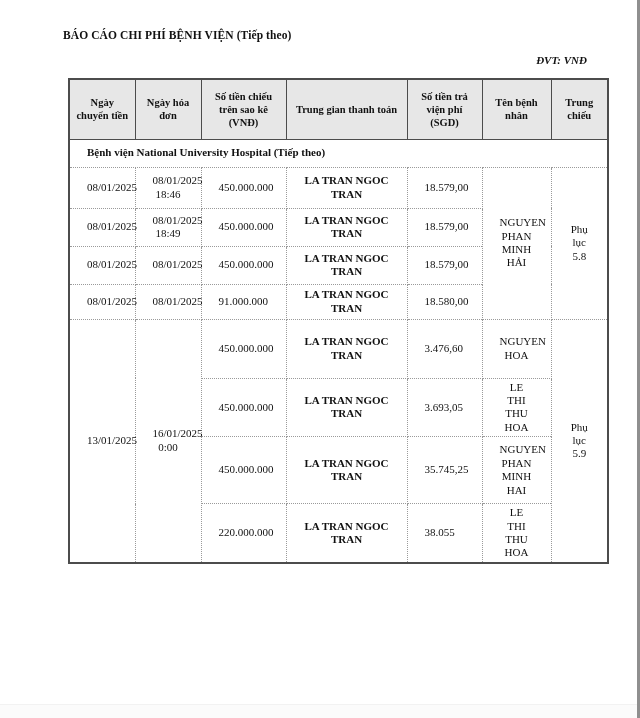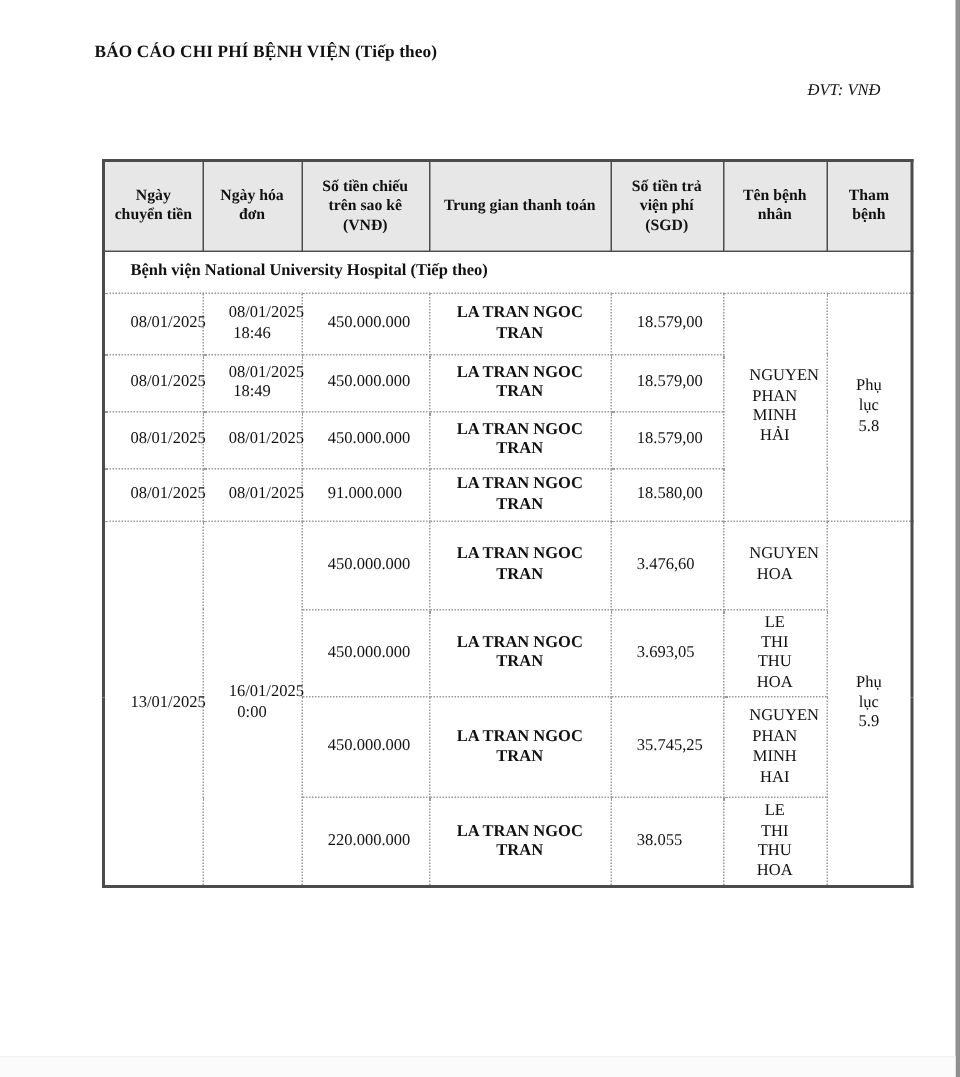--- a/index.html
+++ b/index.html
@@ -26,29 +26,28 @@
     position: absolute; left: 63px; top: 29px;
     font-size: 11.5px; font-weight: bold;
     letter-spacing: 0.1px;
     white-space: nowrap;
   }
   .unit-note {
     position: absolute; left: 68px; top: 54px;
     width: 539px; box-sizing: border-box;
     padding-right: 20px;
     text-align: right;
-    font-size: 11px; font-weight: normal; font-style: italic;
+    font-size: 11px; font-weight: bold; font-style: italic;
   }
   table.report {
     position: absolute; left: 68px; top: 78px;
     width: 539px;
     border-collapse: collapse;
     table-layout: fixed;
     border: 2px solid #4c4c4c;
-    margin-top: 28px;
   }
   table.report th {
     border: 1px solid #4c4c4c;
     background: #e7e7e7;
     font-size: 10.5px; font-weight: bold;
     line-height: 1.25;
     text-align: center; vertical-align: middle;
     padding: 2px 4px;
   }
   tr.header-row { height: 60px; }
@@ -88,21 +87,21 @@
     <col style="width:57px">
   </colgroup>
   <thead>
     <tr class="header-row">
       <th>Ngày chuyển tiền</th>
       <th>Ngày hóa đơn</th>
       <th>Số tiền chiếu trên sao kê (VNĐ)</th>
       <th>Trung gian thanh toán</th>
       <th>Số tiền trả viện phí (SGD)</th>
       <th>Tên bệnh nhân</th>
-      <th>Tham bệnh</th>
+      <th>Trung chiếu</th>
     </tr>
   </thead>
   <tbody>
     <tr style="height:28px">
       <td class="section-cell" colspan="7">Bệnh viện National University Hospital (Tiếp theo)</td>
     </tr>
 
     <tr style="height:41px">
       <td class="c">08/01/2025</td>
       <td class="c">08/01/2025 18:46</td>

